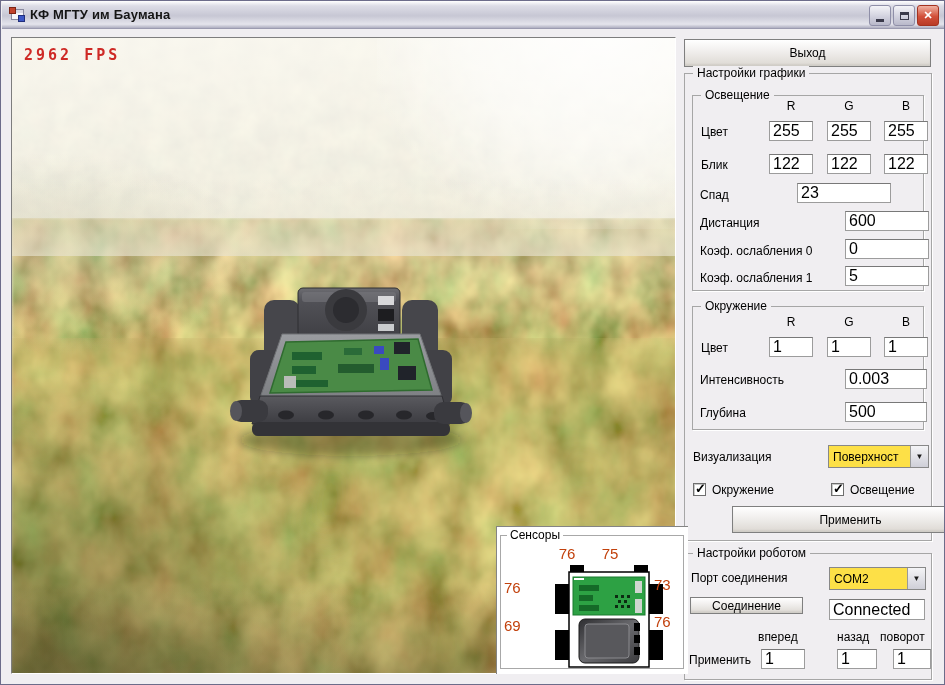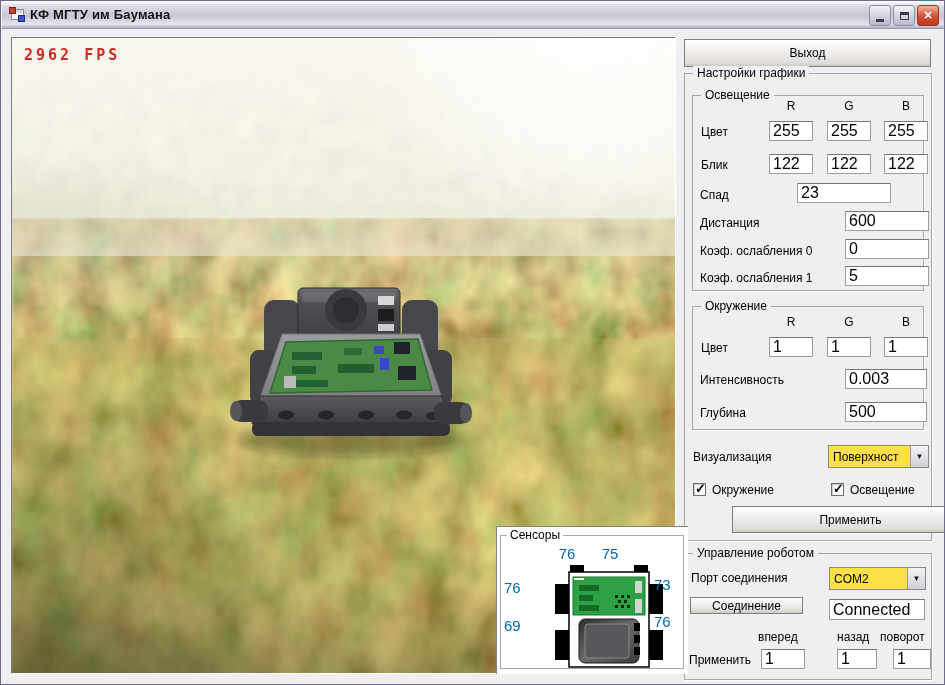--- a/index.html
+++ b/index.html
@@ -46,21 +46,21 @@
   .fps{position:absolute;left:12px;top:8px;font-family:"DejaVu Sans Mono",monospace;
     font-weight:bold;font-size:15px;letter-spacing:3px;}
   .robot3d{position:absolute;left:214px;top:234px;}
 
   
   .sensors{position:absolute;left:483px;top:525px;width:192px;height:148px;background:#fff;
     border-left:1px solid #848484;border-top:1px solid #848484;z-index:5;margin-left:12px;}
   .sensors .gbox{position:absolute;left:3px;top:8px;right:4px;bottom:5px;
     border:1px solid #a8a8a8;box-shadow:1px 1px 0 #fff;}
   .sensors .gbox-label{position:absolute;left:10px;top:1px;background:#fff;padding:0 3px;font-size:12px;}
-  .sens-num{position:absolute;font-size:15px;color:#0369a1;}
+  .sens-num{position:absolute;font-size:15px;color:#c2410c;}
   .sens-svg{position:absolute;left:0;top:0;}
 
   
   .btn{position:absolute;background:linear-gradient(180deg,#ffffff 0%,#f0eeec 45%,#dcd8d2 100%);
     border:1px solid #7f7f7f;box-shadow:inset 0 -2px 2px rgba(0,0,0,.06);
     display:flex;align-items:center;justify-content:center;font-size:12px;cursor:default;}
   .groupbox{position:absolute;border:1px solid #a6a6a6;box-shadow:1px 1px 0 #ffffff;}
   .groupbox>.gb-label{position:absolute;top:-8px;left:8px;background:#f0eef1;padding:0 4px;font-size:12px;}
   .lbl{position:absolute;font-size:12px;white-space:nowrap;}
   .tb{position:absolute;background:#fff;border:1px solid #9c9c9c;border-top-color:#787878;
@@ -303,21 +303,21 @@
   </div>
 
   <span class="cbbox" style="left:692px;top:482px;" data-checked="true"></span>
   <span class="lbl" style="left:711px;top:482px;">Окружение</span>
   <span class="cbbox" style="left:830px;top:482px;" data-checked="true"></span>
   <span class="lbl" style="left:849px;top:482px;">Освещение</span>
 
   <div class="btn" style="left:691px;top:505px;width:237px;height:27px;margin-left:40px;">Применить</div>
 
   <div class="groupbox" style="left:683px;top:552px;width:248px;height:127px;">
-    <span class="gb-label">Управление роботом</span>
+    <span class="gb-label">Настройки роботом</span>
   </div>
 
   <span class="lbl" style="left:690px;top:570px;">Порт соединения</span>
   <div class="combo" style="left:828px;top:566px;width:97px;height:23px;gap:12px;">
     <span class="combo-text">COM2</span>
     <span class="combo-arrow">▼</span>
   </div>
 
   <div class="btn" style="left:689px;top:596px;width:113px;height:17px;">Соединение</div>
   <input class="tb" style="left: 828px; top: 598px; width: 96px; height: 21px;" value="Connected">

